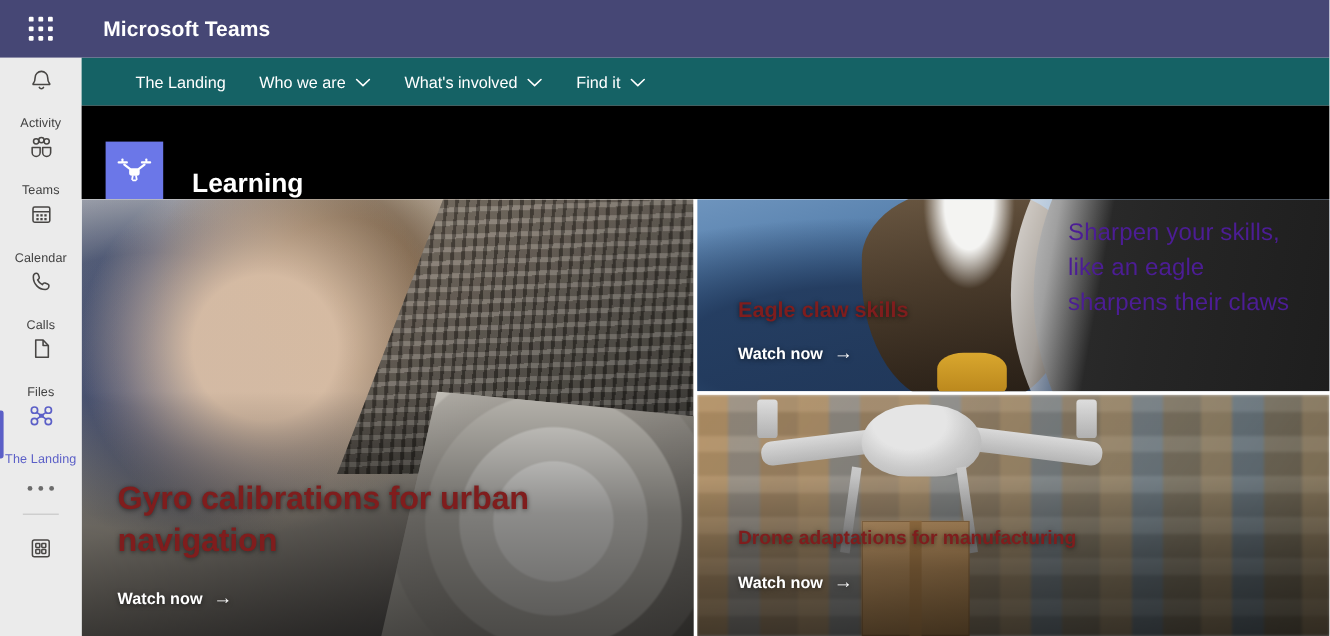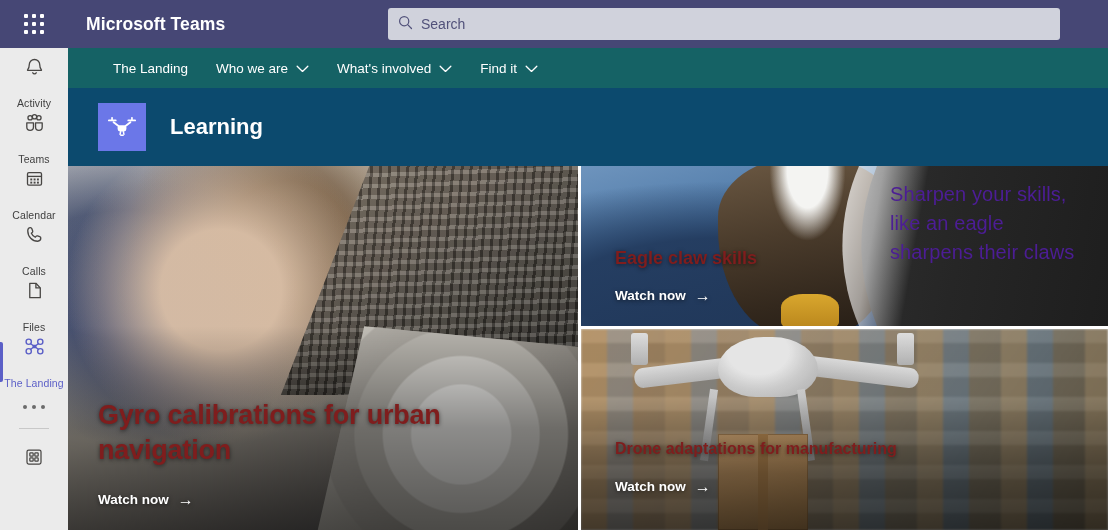--- a/index.html
+++ b/index.html
@@ -61,22 +61,22 @@
     height:40px; flex:0 0 40px; background:#156265;
     display:flex; align-items:center; padding-left:31px; gap:0;
   }
   .topnav-item {
     color:#ffffff; font-size:13.5px; padding:0 14px; height:40px;
     display:flex; align-items:center; gap:8px; cursor:pointer; white-space:nowrap;
   }
   .chev { display:inline-block; }
 
   .sitehead {
-    height:78px; flex:0 0 78px; background:#0c4a6e;
-    display:flex; align-items:center; padding-left:30px;
+    height:78px; flex:0 0 78px; background:#000000;
+    display:flex; align-items:flex-end; padding-left:20px;
   }
   .site-logo {
     width:48px; height:48px; flex:0 0 48px; background:#6b77e8;
     display:flex; align-items:center; justify-content:center; cursor:pointer;
   }
   .site-name { color:#ffffff; font-size:22px; font-weight:bold; margin-left:24px; white-space:nowrap; }
   .site-nav { display:flex; align-items:center; margin-left:44px; }
   .site-nav-item {
     color:#ffffff; font-size:13.5px; padding:0 18px; cursor:pointer; white-space:nowrap;
   }
@@ -225,31 +225,20 @@
           <i></i>
           <i></i>
           <i></i>
           <i></i>
           <i></i>
           <i></i>
           <i></i>
         </div>
     </div>
     <div class="app-title">Microsoft Teams</div>
-    <div class="search-wrap">
-      <div class="search-box">
-        <span>
-          <svg width="15" height="15" viewBox="0 0 16 16">
-            <circle cx="6.6" cy="6.6" r="4.9" fill="none" stroke="#51517a" stroke-width="1.3"></circle>
-            <line x1="10.3" y1="10.3" x2="14.4" y2="14.4" stroke="#51517a" stroke-width="1.3" stroke-linecap="round"></line>
-          </svg>
-        </span>
-        <span class="search-ph">Search</span>
-      </div>
-    </div>
   </div>
 
   <div class="body-row">
 
     <div class="rail">
 
       <div class="rail-item">
         <span class="rail-icn">
           <svg width="21" height="21" viewBox="0 0 24 24" fill="none" stroke="#484644" stroke-width="1.5">
             <path d="M6 10a6 6 0 0 1 12 0c0 4 1.4 5.2 1.9 5.8.2.3 0 .7-.4.7H4.5c-.4 0-.6-.4-.4-.7C4.6 15.2 6 14 6 10z" stroke-linejoin="round"></path>

